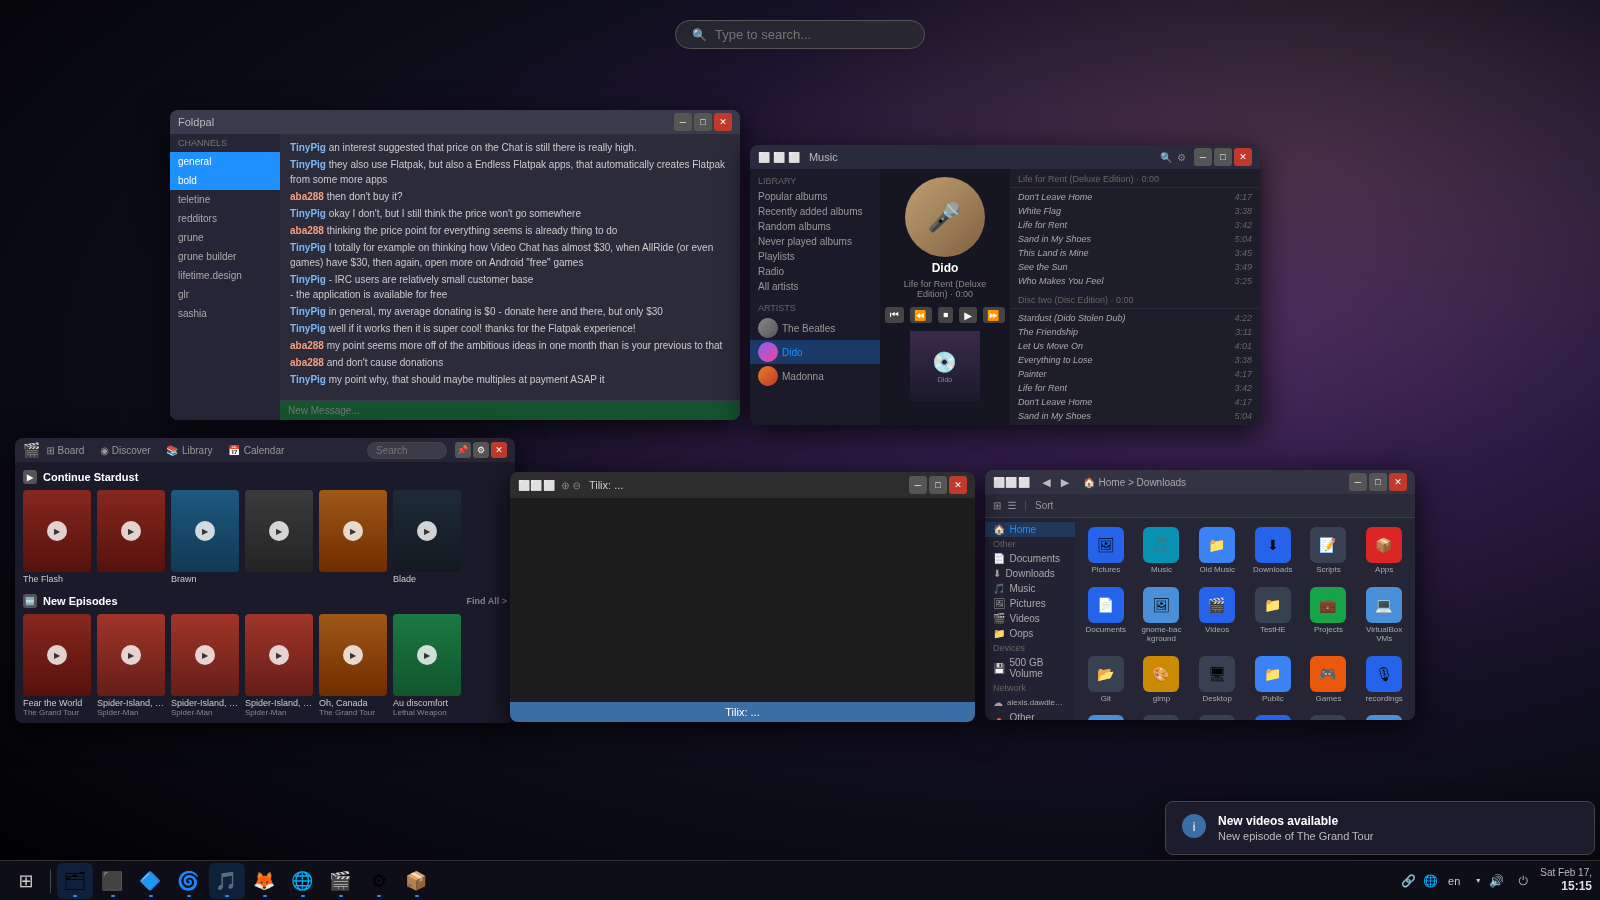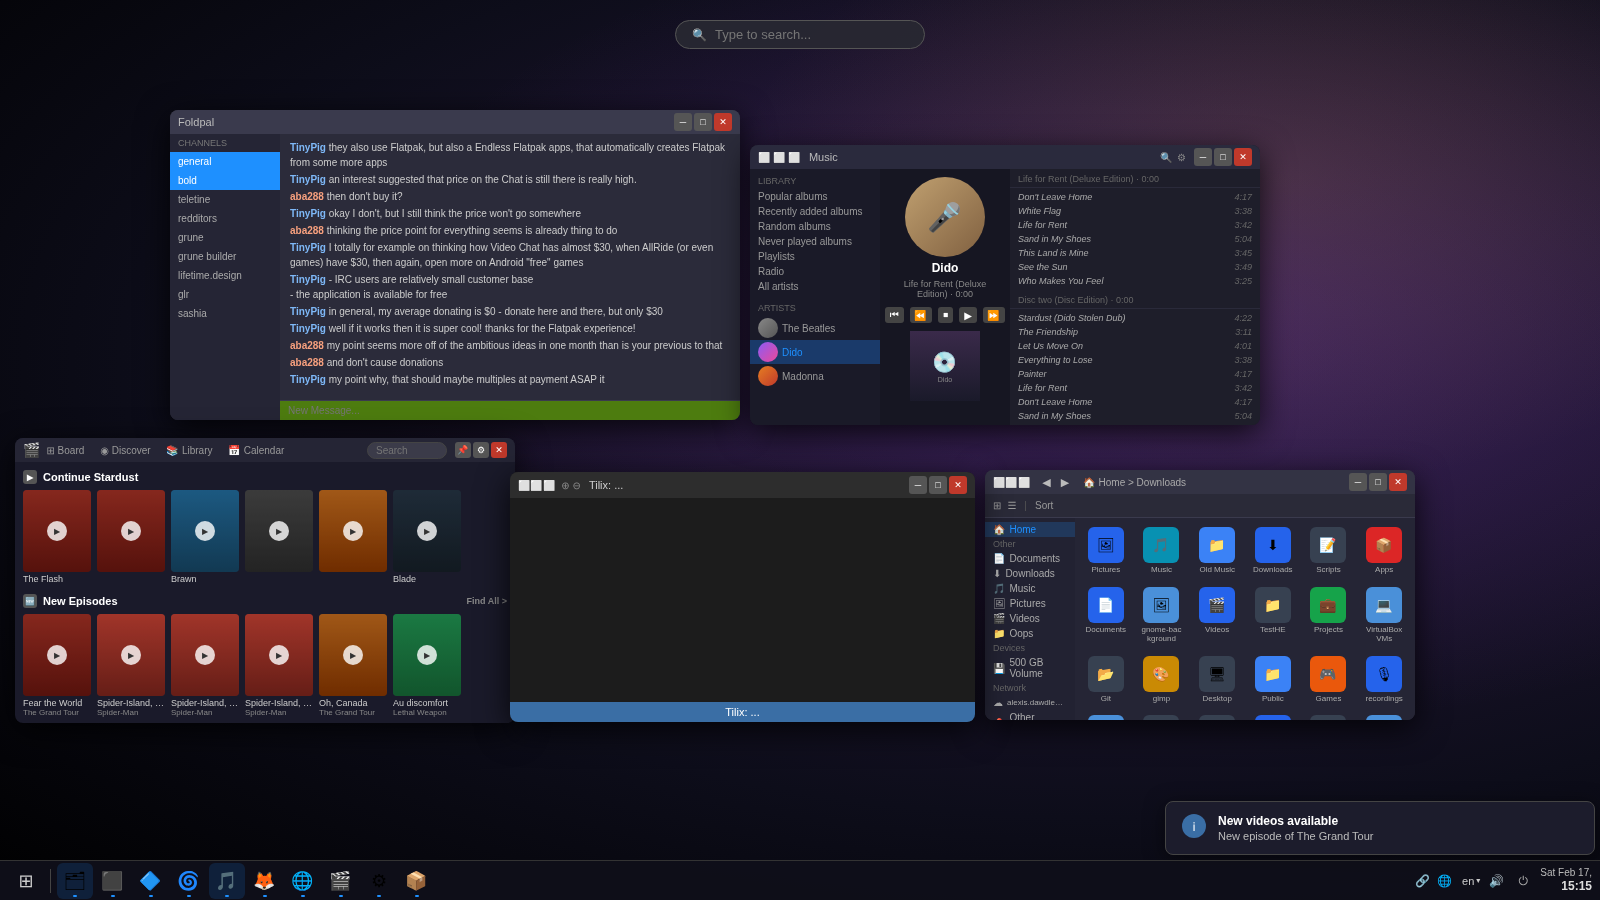--- a/index.html
+++ b/index.html
@@ -163,21 +163,21 @@
     }
 
     .chat-msg .user { color: #7eb8f7; font-weight: bold; }
     .chat-msg .user2 { color: #f7a07e; font-weight: bold; }
 
     .chat-input-area {
       border-top: 1px solid #3a3a4d;
       padding: 4px 8px;
       display: flex;
       align-items: center;
-      background: #4d7c0f;
+      background: #14532d;
     }
 
     .chat-input-area input {
       flex: 1;
       background: transparent;
       border: none;
       outline: none;
       color: #ccc;
       font-size: 10px;
     }
@@ -783,22 +783,22 @@
       <div class="chat-sidebar-item">teletine</div>
       <div class="chat-sidebar-item">redditors</div>
       <div class="chat-sidebar-item">grune</div>
       <div class="chat-sidebar-item">grune builder</div>
       <div class="chat-sidebar-item">lifetime.design</div>
       <div class="chat-sidebar-item">glr</div>
       <div class="chat-sidebar-item">sashia</div>
     </div>
     <div class="chat-main">
       <div class="chat-messages">
+        <div class="chat-msg"><span class="user">TinyPig</span> an interest suggested that price on the Chat is still there is really high.</div>
         <div class="chat-msg"><span class="user">TinyPig</span> they also use Flatpak, but also a Endless Flatpak apps, that automatically creates Flatpak from some more apps</div>
-        <div class="chat-msg"><span class="user">TinyPig</span> an interest suggested that price on the Chat is still there is really high.</div>
         <div class="chat-msg"><span class="user2">aba288</span> then don't buy it?</div>
         <div class="chat-msg"><span class="user">TinyPig</span> okay I don't, but I still think the price won't go somewhere</div>
         <div class="chat-msg"><span class="user2">aba288</span> thinking the price point for everything seems is already thing to do</div>
         <div class="chat-msg"><span class="user">TinyPig</span> I totally for example on thinking how Video Chat has almost $30, when AllRide (or even games) have $30, then again, open more on Android "free" games</div>
         <div class="chat-msg"><span class="user">TinyPig</span> - IRC users are relatively small customer base<br>- the application is available for free</div>
         <div class="chat-msg"><span class="user">TinyPig</span> in general, my average donating is $0 - donate here and there, but only $30</div>
         <div class="chat-msg"><span class="user">TinyPig</span> well if it works then it is super cool! thanks for the Flatpak experience!</div>
         <div class="chat-msg"><span class="user2">aba288</span> my point seems more off of the ambitious ideas in one month than is your previous to that</div>
         <div class="chat-msg"><span class="user2">aba288</span> and don't cause donations</div>
         <div class="chat-msg"><span class="user">TinyPig</span> my point why, that should maybe multiples at payment ASAP it</div>
@@ -1269,21 +1269,21 @@
     <div class="taskbar-app">🌐</div>
     <div class="taskbar-app">🎬</div>
     <div class="taskbar-app">⚙</div>
     <div class="taskbar-app">📦</div>
   </div>
   <div class="taskbar-right">
     <div class="tray-icons">
       <div class="tray-icon">🔗</div>
       <div class="tray-icon">🌐</div>
     </div>
-    <div style="display:flex;align-items:center;gap:2px;font-size:11px;color:#ccc;cursor:pointer;">
+    <div style="display:flex;align-items:center;gap:16px;font-size:11px;color:#ccc;cursor:pointer;">
       <span>en</span>
       <span style="font-size:8px;">▾</span>
     </div>
     <div class="tray-icon">🔊</div>
     <div class="tray-icon">⏻</div>
     <div class="clock">
       <div style="font-size:10px;color:#bbb;">Sat Feb 17,</div>
       <div style="font-size:12px;font-weight:bold;">15:15</div>
     </div>
   </div>

